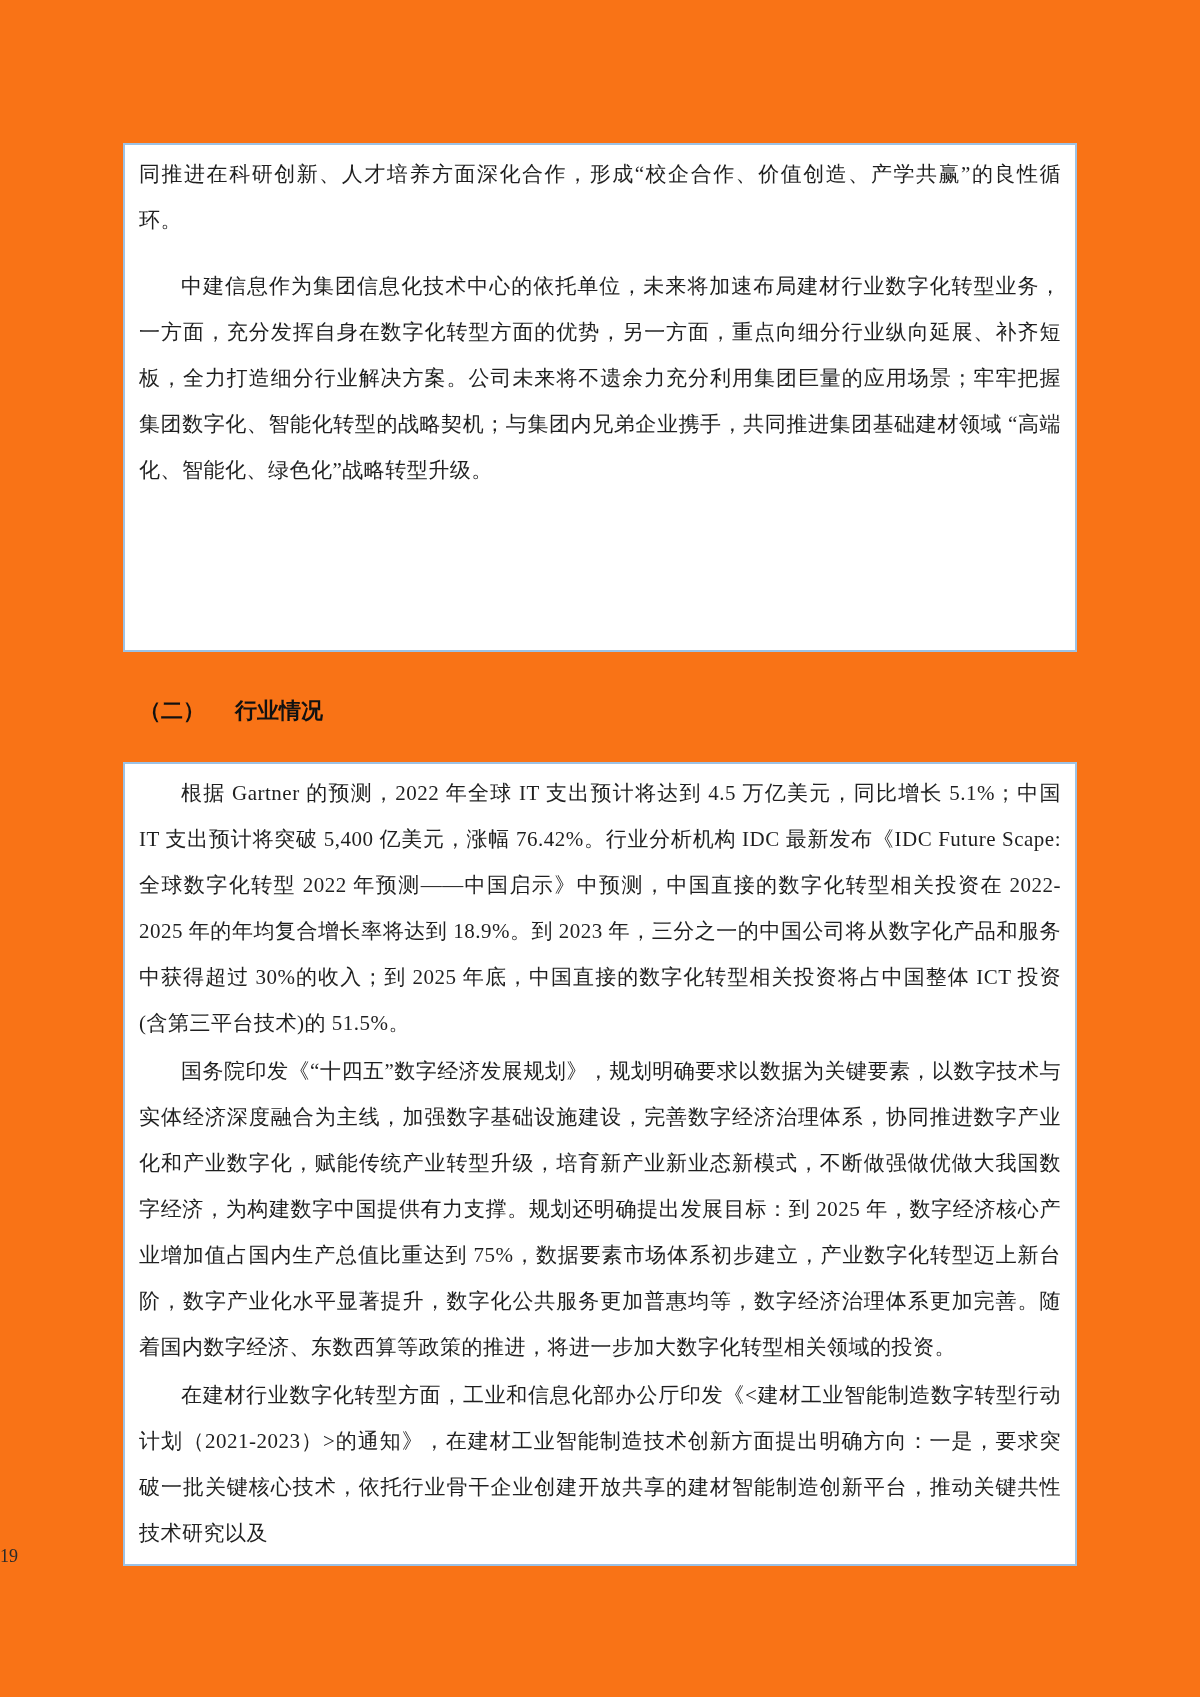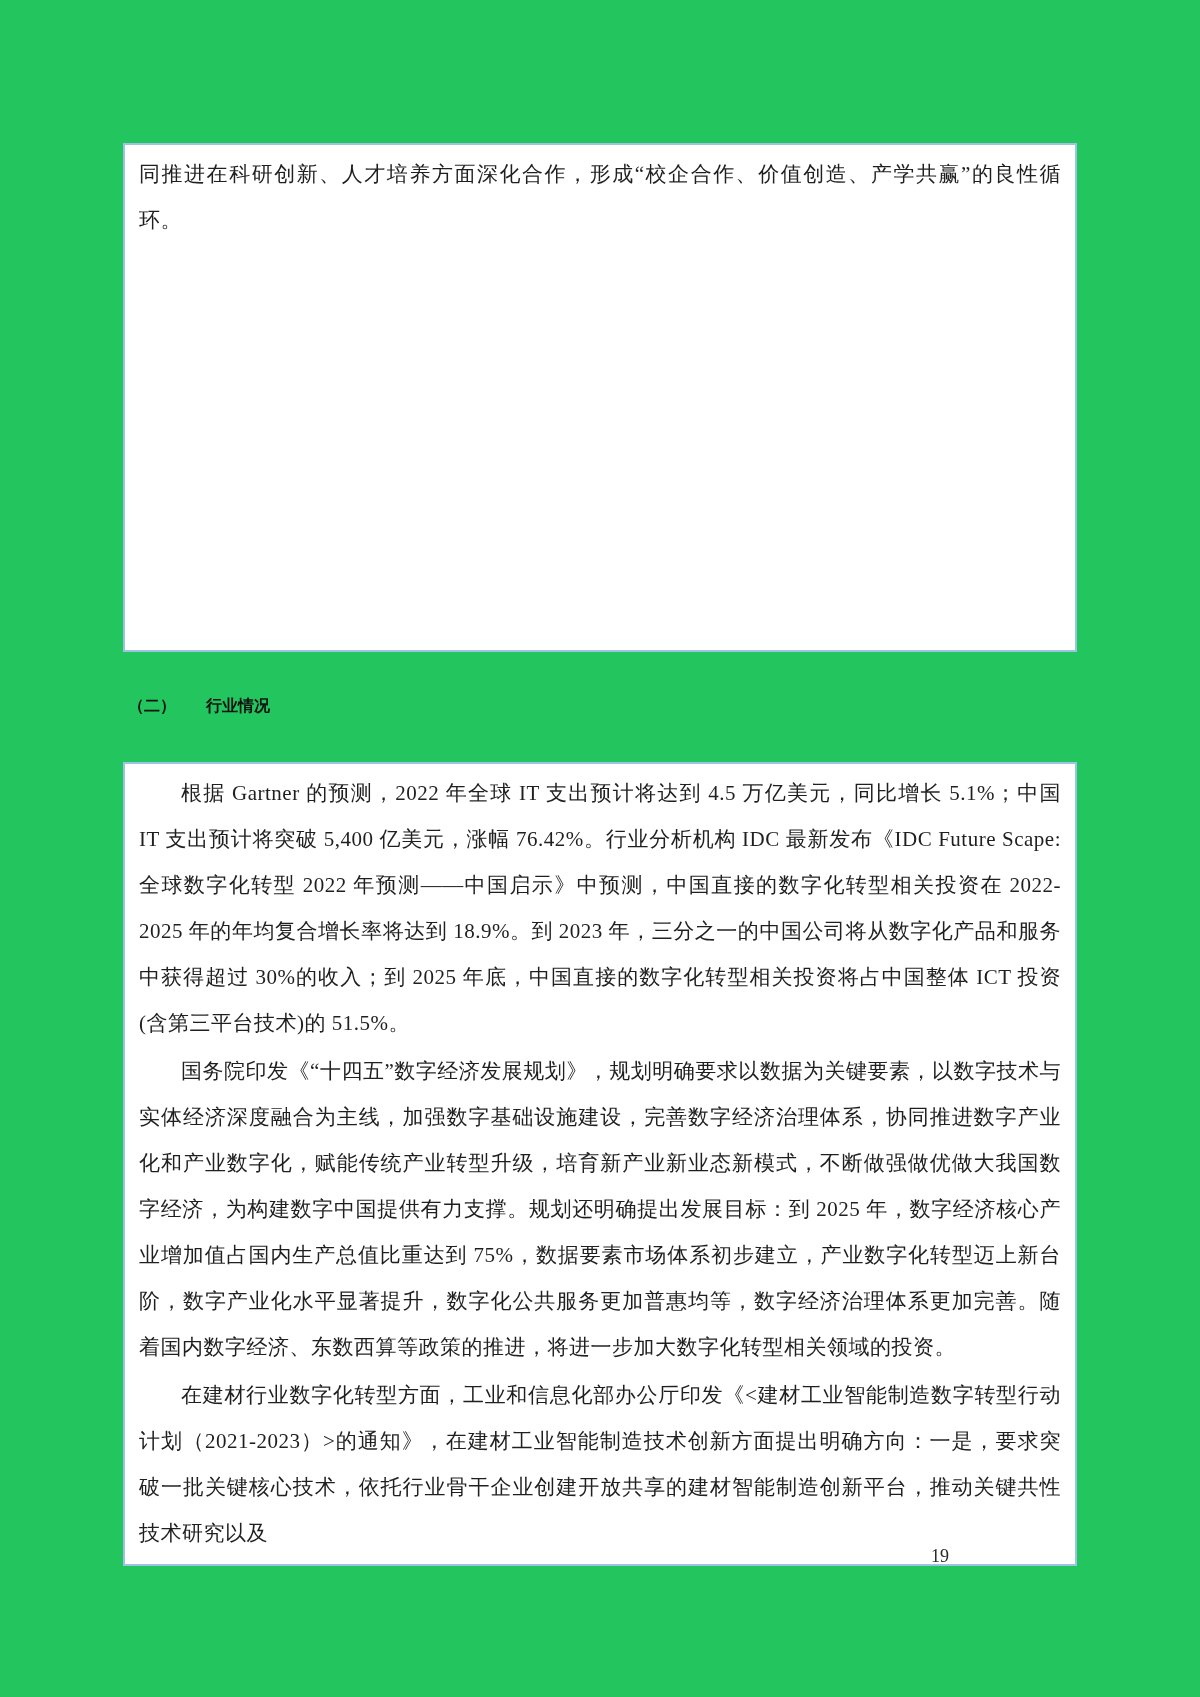--- a/index.html
+++ b/index.html
@@ -4,21 +4,21 @@
 <style>
   html, body {
     margin: 0;
     padding: 0;
     background: #ffffff;
   }
   .page {
     position: relative;
     width: 1200px;
     height: 1697px;
-    background: #22c55e;
+    background: #f97316;
     font-family: "Liberation Serif", "DejaVu Serif", serif;
     color: #1f1f1f;
     overflow: hidden;
   }
   .content-box {
     position: absolute;
     left: 123px;
     width: 954px;
     box-sizing: border-box;
     border: 2px solid #9cc2e5;
@@ -34,45 +34,46 @@
     text-align: justify;
     text-justify: inter-ideograph;
     text-indent: 2em;
     letter-spacing: 0.5px;
   }
   .content-box p.no-indent { text-indent: 0; }
   .box-1 p + p { margin-top: 20px; }
   .box-2 p + p { margin-top: 2px; }
   .section-heading {
     position: absolute;
-    left: 128px;
+    left: 139px;
     top: 696px;
-    font-size: 16px;
+    font-size: 22px;
     font-weight: bold;
     color: #111111;
     white-space: nowrap;
   }
   .section-heading .heading-title { margin-left: 30px; }
   .page-number {
     position: absolute;
     top: 1546px;
     left: 0;
     width: 949px;
-    text-align: right;
+    text-align: left;
     font-size: 18px;
     color: #2a2a2a;
   }
 </style>
 </head>
 <body>
 
 <div class="page">
 
   <div class="content-box box-1">
     <p class="no-indent">同推进在科研创新、人才培养方面深化合作，形成“校企合作、价值创造、产学共赢”的良性循环。</p>
+    <p>中建信息作为集团信息化技术中心的依托单位，未来将加速布局建材行业数字化转型业务，一方面，充分发挥自身在数字化转型方面的优势，另一方面，重点向细分行业纵向延展、补齐短板，全力打造细分行业解决方案。公司未来将不遗余力充分利用集团巨量的应用场景；牢牢把握集团数字化、智能化转型的战略契机；与集团内兄弟企业携手，共同推进集团基础建材领域 “高端化、智能化、绿色化”战略转型升级。</p>
   </div>
 
   <div class="section-heading">
     <span class="heading-index">（二）</span><span class="heading-title">行业情况</span>
   </div>
 
   <div class="content-box box-2">
     <p>根据 Gartner 的预测，2022 年全球 IT 支出预计将达到 4.5 万亿美元，同比增长 5.1%；中国 IT 支出预计将突破 5,400 亿美元，涨幅 76.42%。行业分析机构 IDC 最新发布《IDC Future Scape: 全球数字化转型 2022 年预测——中国启示》中预测，中国直接的数字化转型相关投资在 2022-2025 年的年均复合增长率将达到 18.9%。到 2023 年，三分之一的中国公司将从数字化产品和服务中获得超过 30%的收入；到 2025 年底，中国直接的数字化转型相关投资将占中国整体 ICT 投资(含第三平台技术)的 51.5%。</p>
     <p>国务院印发《“十四五”数字经济发展规划》，规划明确要求以数据为关键要素，以数字技术与实体经济深度融合为主线，加强数字基础设施建设，完善数字经济治理体系，协同推进数字产业化和产业数字化，赋能传统产业转型升级，培育新产业新业态新模式，不断做强做优做大我国数字经济，为构建数字中国提供有力支撑。规划还明确提出发展目标：到 2025 年，数字经济核心产业增加值占国内生产总值比重达到 75%，数据要素市场体系初步建立，产业数字化转型迈上新台阶，数字产业化水平显著提升，数字化公共服务更加普惠均等，数字经济治理体系更加完善。随着国内数字经济、东数西算等政策的推进，将进一步加大数字化转型相关领域的投资。</p>
     <p>在建材行业数字化转型方面，工业和信息化部办公厅印发《&lt;建材工业智能制造数字转型行动计划（2021-2023）&gt;的通知》，在建材工业智能制造技术创新方面提出明确方向：一是，要求突破一批关键核心技术，依托行业骨干企业创建开放共享的建材智能制造创新平台，推动关键共性技术研究以及</p>

